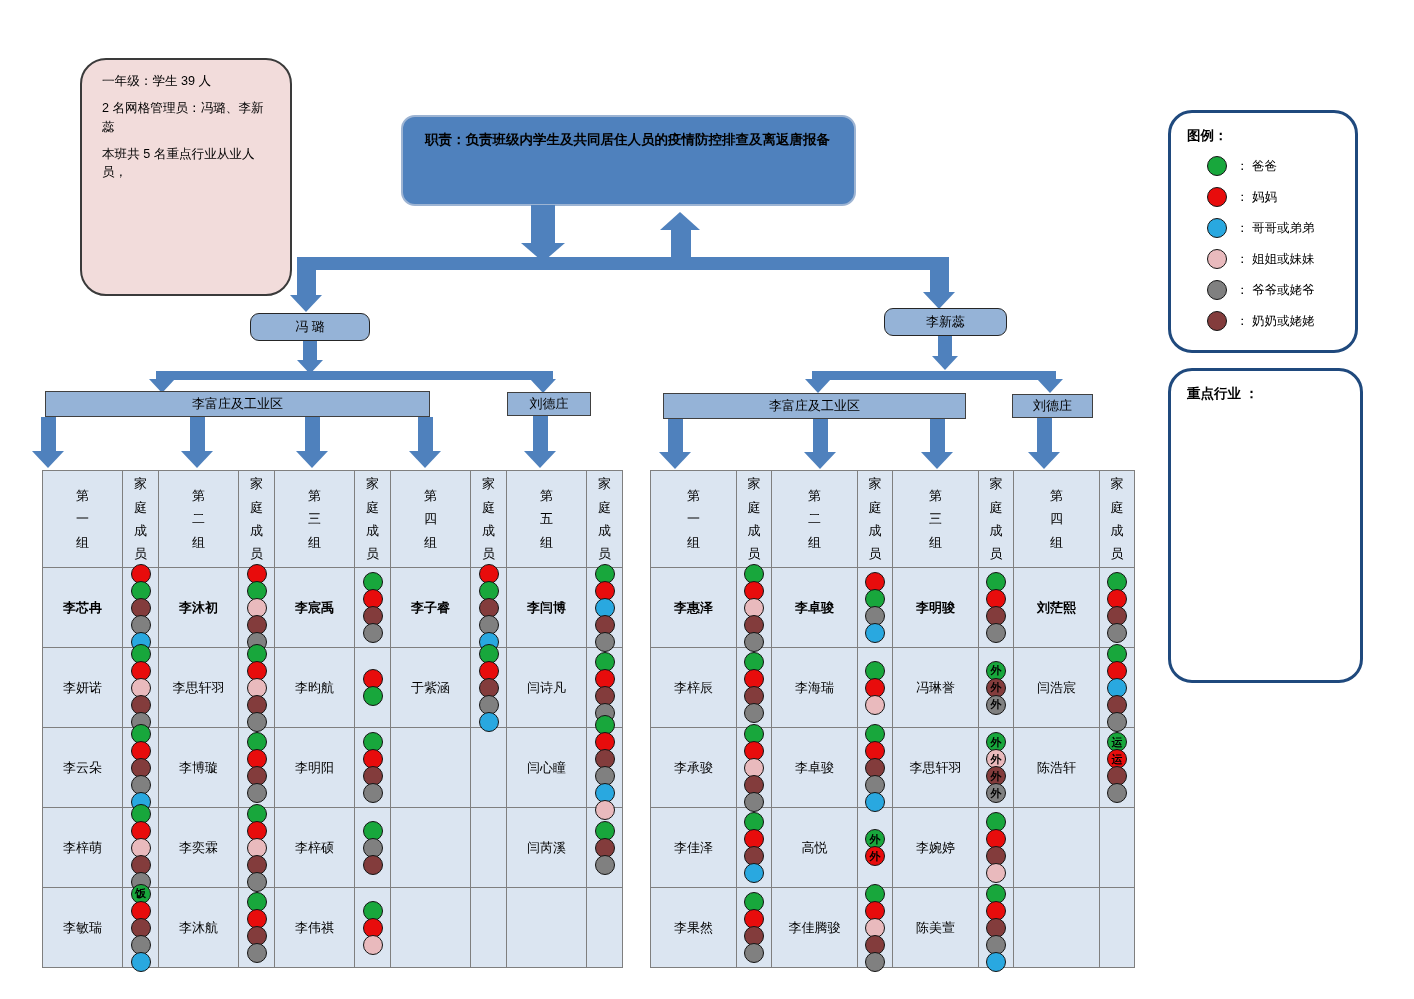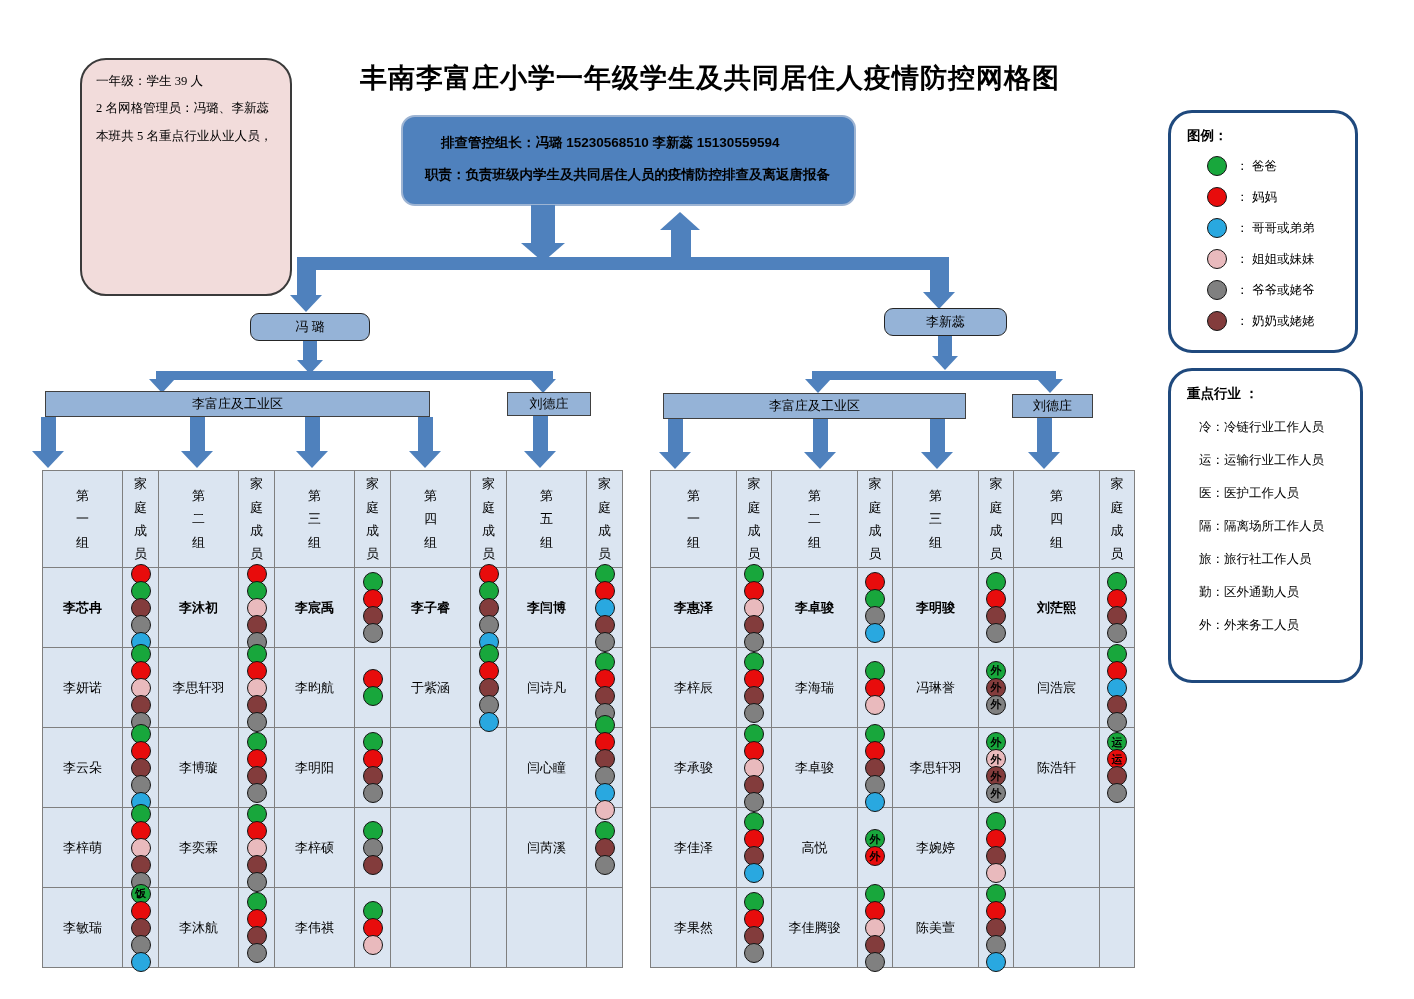--- a/index.html
+++ b/index.html
@@ -7,21 +7,21 @@
           font-family:"Liberation Sans",sans-serif;color:#000;}
 
   
   .title{position:absolute;left:300px;top:60px;width:820px;text-align:center;
          font-family:"DejaVu Serif",serif;font-weight:bold;font-size:27px;letter-spacing:1px;}
 
   
   .notebox{position:absolute;left:80px;top:58px;width:212px;height:238px;background:#f2dcdb;
            border:2px solid #3a3a3a;border-radius:26px;padding:12px 14px;box-sizing:border-box;
            font-size:12.6px;line-height:1.45;}
-  .notebox p{margin:0 0 9px 0;font-family:Liberation Serif, serif;}
+  .notebox p{margin:0 0 9px 6px;}
 
   
   .cmdbox{position:absolute;left:401px;top:115px;width:455px;height:91px;background:#4f81bd;
           border:2px solid #9db4d3;border-radius:14px;box-sizing:border-box;
           font-size:13.5px;font-weight:600;color:#000;}
   .cmdbox .l1{margin:17px 0 0 38px;}
   .cmdbox .l2{margin:14px 0 0 22px;}
 
   
   .node{position:absolute;background:#95b3d7;border:1px solid #404040;display:flex;
@@ -59,30 +59,28 @@
   td.name.bold{font-weight:bold;margin-left:21px;}
   td.fam .dots{display:flex;flex-direction:column;align-items:center;justify-content:center;
        height:79px;position:relative;z-index:2;}
   td.fam .dot{margin:-1.5px 0;}
 </style>
 </head>
 <body>
 
 <div class="canvas">
 
-  <div class="title">丰南李富庄小学一年级学生及共同居住人疫情防控网格图</div>
 
   <div class="notebox" id="notebox">
       <p>一年级：学生 39 人</p>
       <p>2 名网格管理员：冯璐、李新蕊</p>
       <p>本班共 5 名重点行业从业人员，</p>
     </div>
 
   <div class="cmdbox">
-    <div class="l1">排查管控组长：冯璐  15230568510    李新蕊  15130559594</div>
     <div class="l2">职责：负责班级内学生及共同居住人员的疫情防控排查及离返唐报备</div>
   </div>
 
   <div class="shaft" style="left:531px;top:205px;width:24px;height:38px;"></div>
   <div class="head down big" style="left:521px;top:243px;"></div>
   <div class="head up big" style="left:660px;top:212px;"></div>
   <div class="shaft" style="left:671px;top:229px;width:20px;height:29px;"></div>
   <div class="shaft" style="left:298px;top:257px;width:648px;height:13px;"></div>
 
   <div class="shaft" style="left:297px;top:257px;width:19px;height:38px;"></div>
@@ -671,24 +669,15 @@
         </div>
         <div class="legend-item">
           <div class="dot" style="background: rgb(131, 60, 60);"></div>
           <span>：  奶奶或姥姥</span>
         </div>
       </div>
   </div>
 
   <div class="outline-box" style="left:1168px;top:368px;width:195px;height:315px;">
     <div class="ind-title">重点行业 ：</div>
-    <div id="ind-items">
-        <div class="ind-item">冷：冷链行业工作人员</div>
-        <div class="ind-item">运：运输行业工作人员</div>
-        <div class="ind-item">医：医护工作人员</div>
-        <div class="ind-item">隔：隔离场所工作人员</div>
-        <div class="ind-item">旅：旅行社工作人员</div>
-        <div class="ind-item">勤：区外通勤人员</div>
-        <div class="ind-item">外：外来务工人员</div>
-      </div>
   </div>
 
 </div>
 
 </body></html>

